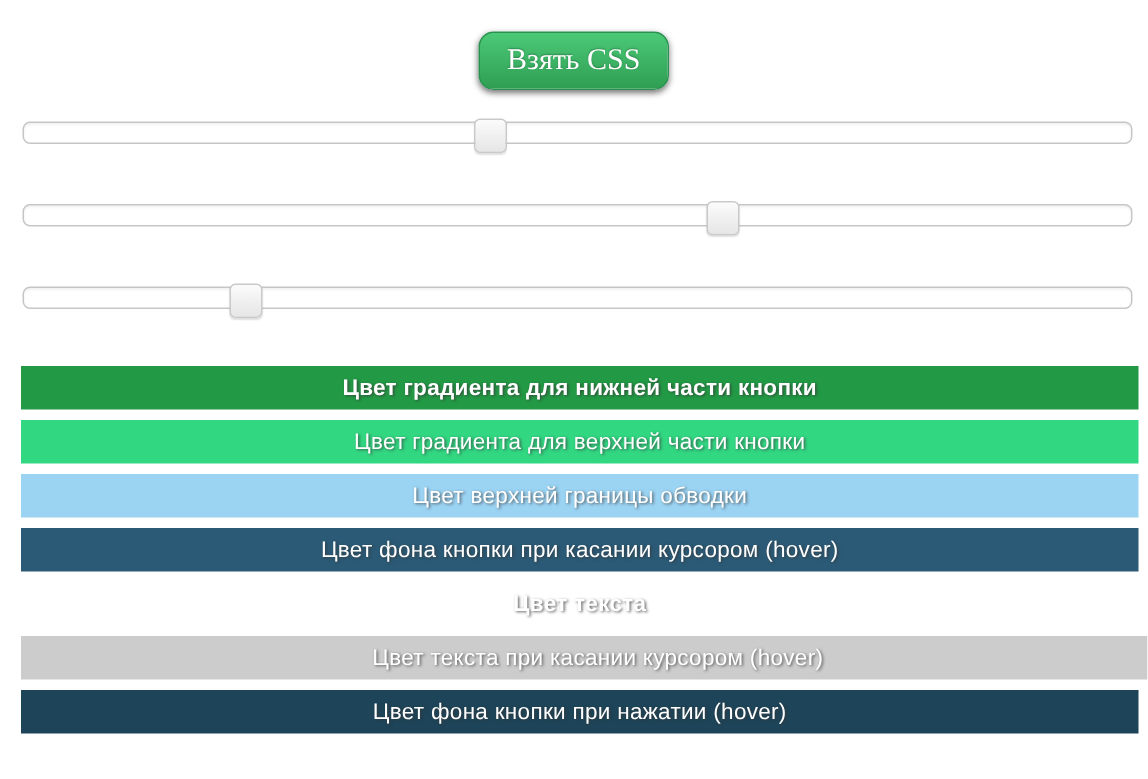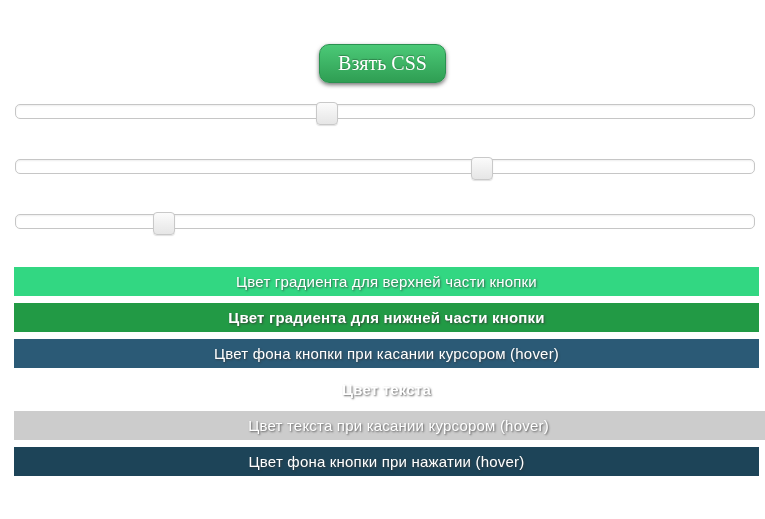--- a/index.html
+++ b/index.html
@@ -10,21 +10,21 @@
   }
   .page {
     position: relative;
     width: 765px;
     height: 519px;
     background: #ffffff;
     overflow: hidden;
   }
   
   .button-row {
-    padding-top: 44px;
+    padding-top: 21px;
     text-align: center;
   }
   .css-btn {
     display: inline-block;
     min-width: 123px;
     height: 39px;
     padding: 0 18px;
     border: 1px solid #2a9150;
     border-radius: 10px;
     background: linear-gradient(to bottom, #4bc977 0%, #2f9e53 100%);
@@ -109,28 +109,31 @@
     <div class="slider-handle" style="left: calc(63% - 10px);"></div>
   </div>
 
   <div class="slider">
     <div class="slider-track"></div>
     <div class="slider-handle" style="left: calc(20% - 10px);"></div>
   </div>
 </div>
 
   <div class="rows" id="rows">
+  <div class="color-row bold" style="background: rgb(34, 154, 69);">
+    <span class="row-label">Цвет градиента для нижней части кнопки</span>
+  </div>
+
   <div class="color-row" style="background: rgb(50, 215, 130);">
     <span class="row-label">Цвет градиента для верхней части кнопки</span>
   </div>
 
-  <div class="color-row bold" style="background: rgb(34, 154, 69);">
-    <span class="row-label">Цвет градиента для нижней части кнопки</span>
+  <div class="color-row" style="background: rgb(155, 211, 243);">
+    <span class="row-label">Цвет верхней границы обводки</span>
   </div>
-
 
   <div class="color-row" style="background: rgb(43, 90, 118);">
     <span class="row-label">Цвет фона кнопки при касании курсором (hover)</span>
   </div>
 
   <div class="color-row" style="background: rgb(255, 255, 255); font-weight: bold;">
     <span class="row-label">Цвет текста</span>
   </div>
 
   <div class="color-row" style="background: rgb(204, 204, 204); padding-left: 12px;">

